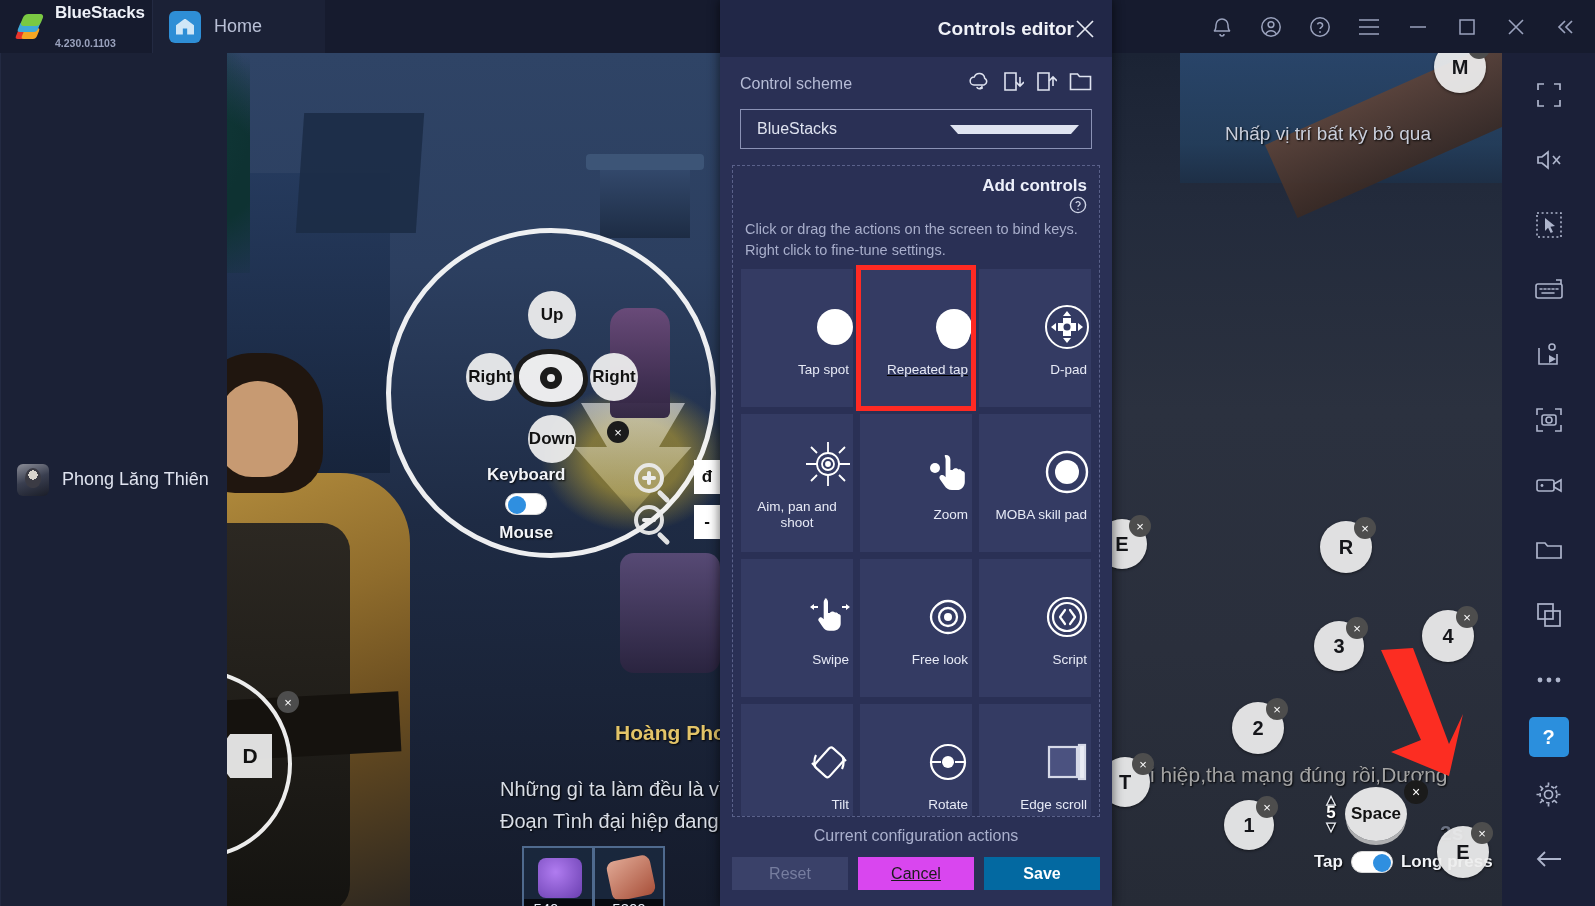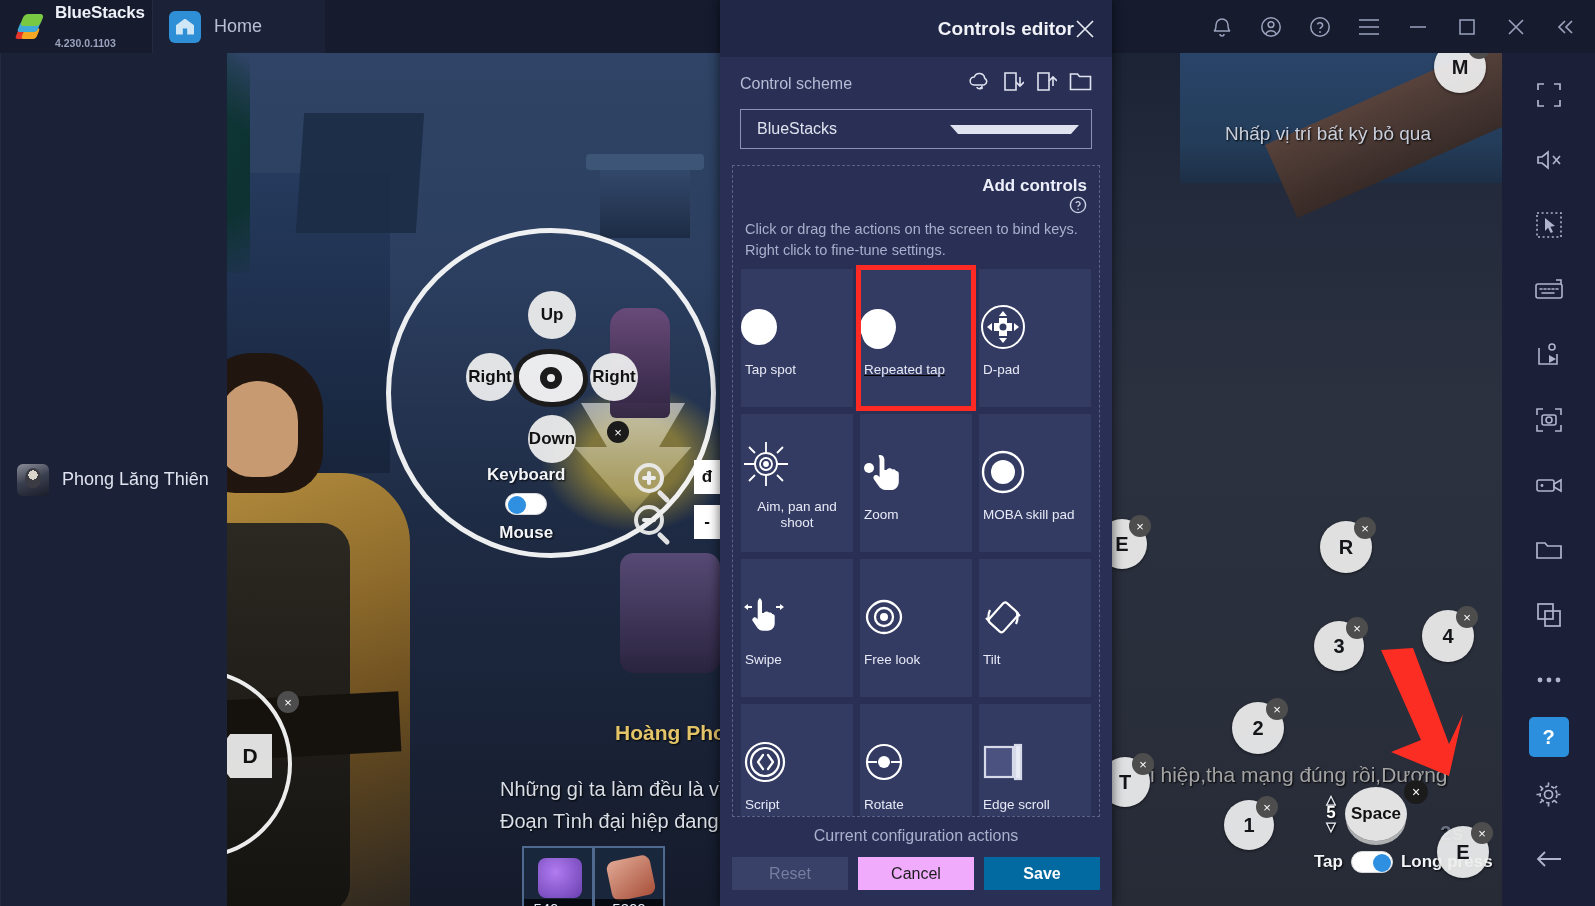--- a/index.html
+++ b/index.html
@@ -314,37 +314,37 @@
   .add-title { font-size: 17px; color: #eceffa; font-weight: bold; flex:1 1 auto; }
   .add-help { color:#cfd4e6; }
   .add-sub { font-size: 14.5px; color: #a8aecb; line-height: 1.32; padding: 2px 4px 0 4px; }
 
   .tiles {
     display: grid; grid-template-columns: repeat(3, 1fr); gap: 7px;
     margin-top: 9px;
   }
   .tile {
     background: #343b63; height: 138px;
-    display:flex; flex-direction:column; align-items:flex-start; justify-content:center;
+    display:flex; flex-direction:column; align-items:flex-end; justify-content:center;
     gap: 6px; position: relative;
   }
   .tile .ico { height: 58px; display:flex; align-items:center; justify-content:center; color:#fff; }
   .tile .lbl { font-size: 13.5px; color: #e7eaf6; text-align:center; line-height:1.2; padding: 0 4px; }
   .tile.highlight { outline: 5px solid #ff2a23; outline-offset: -1px; z-index: 2; text-decoration: underline; }
 
   .dot-white { width: 36px; height: 36px; border-radius: 50%; background: #fff; }
   .dot-white.stack { box-shadow: 0 6px 0 -2px #fff, 0 6px 0 0 #343b63; }
 
   .panel-foot { flex: none; padding: 10px 12px 16px 12px; }
   .foot-title { text-align:center; font-size: 16px; color: #aab0cd; margin-bottom: 12px; }
   .foot-btns { display:flex; gap: 10px; }
   .btn { height: 33px; flex: 1 1 0; display:flex; align-items:center; justify-content:center;
          font-size: 16px; }
   .btn.reset { background: #3a4169; color: #767d9f; }
-  .btn.cancel { background: #f0abfc; color: #1b1b1b; }
+  .btn.cancel { background: #d946ef; color: #1b1b1b; text-decoration: underline; }
   .btn.save { background: #0369a1; color: #fff; font-weight: bold; }
 </style>
 </head>
 <body>
 
 <div id="root">
 
   <div class="game">
     <div class="scene-sky"></div>
     <div class="scene-right-dark"></div>
@@ -815,36 +815,36 @@
               <circle cx="24" cy="20" r="9"></circle>
                 <circle cx="24" cy="20" r="4" fill="#fff" stroke="none"></circle>
             </svg>
           </div>
           <div class="lbl">Free look</div>
         </div>
 
         <div class="tile">
           <div class="ico">
             <svg width="48" height="48" viewBox="0 0 48 48" fill="none" stroke="#fff" stroke-width="2.2">
-              <rect x="15" y="11" width="19" height="26" rx="3" transform="rotate(42 24 24)"></rect>
-              <path d="M11 17a16 16 0 00-1 11l-3-3M37 31a16 16 0 001-11l3 3"></path>
-            </svg>
-          </div>
-          <div class="lbl">Tilt</div>
-        </div>
-
-        <div class="tile">
-          <div class="ico">
-            <svg width="48" height="48" viewBox="0 0 48 48" fill="none" stroke="#fff" stroke-width="2.2">
               <circle cx="24" cy="24" r="19"></circle>
                 <circle cx="24" cy="24" r="14"></circle>
               <path d="M22 17l-5 7 5 7M27 17l5 7-5 7" stroke-linecap="round" stroke-linejoin="round"></path>
             </svg>
           </div>
           <div class="lbl">Script</div>
+        </div>
+
+        <div class="tile">
+          <div class="ico">
+            <svg width="48" height="48" viewBox="0 0 48 48" fill="none" stroke="#fff" stroke-width="2.2">
+              <rect x="15" y="11" width="19" height="26" rx="3" transform="rotate(42 24 24)"></rect>
+              <path d="M11 17a16 16 0 00-1 11l-3-3M37 31a16 16 0 001-11l3 3"></path>
+            </svg>
+          </div>
+          <div class="lbl">Tilt</div>
         </div>
 
         <div class="tile">
           <div class="ico">
             <svg width="48" height="48" viewBox="0 0 48 48" fill="none" stroke="#fff" stroke-width="2.2">
               <circle cx="24" cy="24" r="17"></circle>
               <path d="M7 24h10M31 24h10"></path>
               <circle cx="24" cy="24" r="6" fill="#fff" stroke="none"></circle>
             </svg>
           </div>

